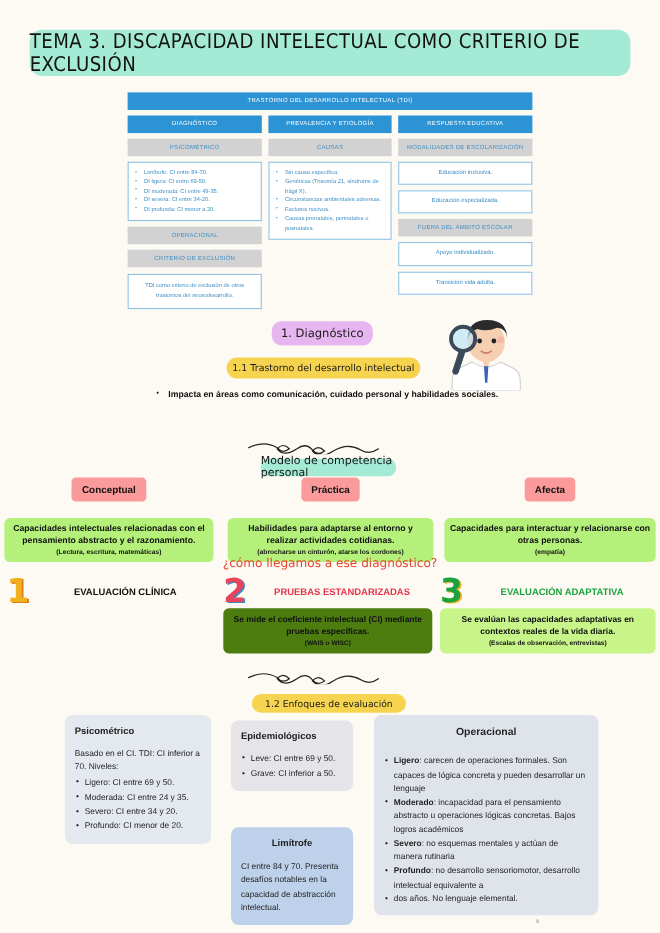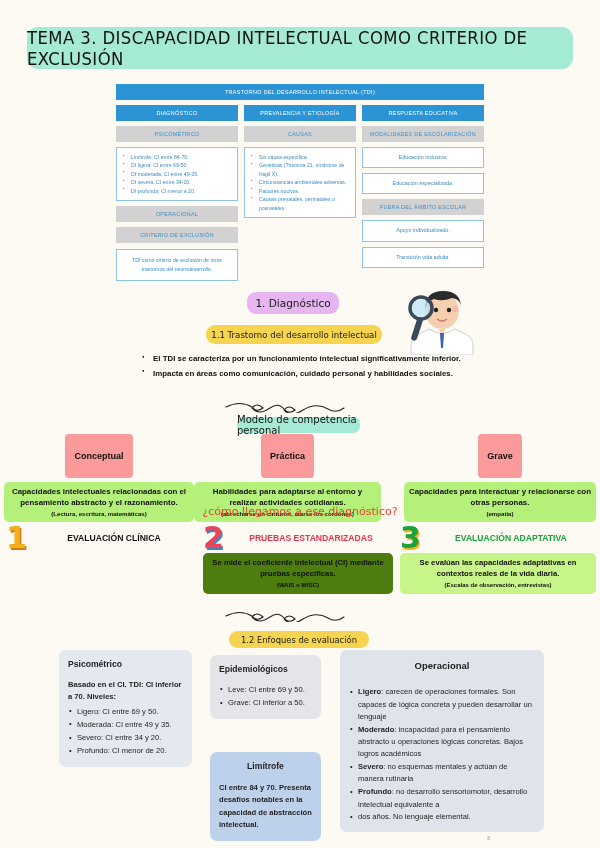--- a/index.html
+++ b/index.html
@@ -95,32 +95,32 @@
   .squiggle { position: absolute; }
 
   .chip-modelo {
     left: 237px; top: 417px; width: 123px; height: 16px;
     background: #a5ead4; color: #131313; font-size: 10px; border-radius: 7px;
   }
 
   
   .comp { position: absolute; top: 434px; }
   .comp-title {
-    display: block; margin: 0 auto 4px; background: #fb9a9a;
+    display: block; margin: 0 auto 15px; background: #fb9a9a;
     border-radius: 4px; text-align: center; font-size: 9px;
-    font-weight: bold; color: #111; padding: 17px 9px; width: max-content;
+    font-weight: bold; color: #111; padding: 6px 9px; width: max-content;
   }
   .comp-body {
     background: #b4f07a; border-radius: 5px; padding: 4px 4px 5px;
     text-align: center; color: #111;
   }
   .comp-body .main { font-size: 7.9px; font-weight: bold; line-height: 1.42; }
   .comp-body .sub { font-size: 6.1px; font-weight: bold; margin-top: 2px; }
   .comp.c1 { left: 4px; width: 190px; }
-  .comp.c2 { left: 194px; width: 187px; }
+  .comp.c2 { left: 207px; width: 187px; }
   .comp.c3 { left: 404px; width: 192px; }
 
   
   .question {
     position: absolute; left: 0; width: 600px; top: 505px; text-align: center;
     font-family: "DejaVu Sans", sans-serif; font-size: 11px; color: #e8452f;
   }
 
   .step { position: absolute; top: 526px; }
   .step .row { display: flex; align-items: center; gap: 5px; margin-bottom: 2px; }
@@ -157,21 +157,21 @@
 
   
   .card {
     position: absolute; border-radius: 7px; padding: 8px 9px;
     color: #1f1f1f; font-size: 7.6px; line-height: 1.62;
   }
   .card h4 { font-size: 8.6px; font-weight: bold; margin-bottom: 7px; }
   .card ul { list-style: none; margin-top: 1px; }
   .card li { position: relative; padding-left: 9px; margin-bottom: 1px; }
   .card li::before { content: "•"; position: absolute; left: 1px; top: -0.5px; }
-  .card p { margin-bottom: 2px; font-weight: bold; }
+  .card p { margin-bottom: 2px; }
 
   .card-psico { left: 59px; top: 650px; width: 133px; background: #e4e8ef; }
   .card-epi { left: 210px; top: 655px; width: 111px; background: #e4e4e9; }
   .card-epi h4 { text-align: left; }
   .card-limi { left: 210px; top: 752px; width: 111px; background: #bdd2ea; }
   .card-limi h4 { text-align: center; margin-bottom: 8px; }
   .card-oper { left: 340px; top: 650px; width: 204px; background: #dfe3ea; }
   .card-oper h4 { text-align: center; font-size: 9.5px; margin-bottom: 13px; }
   .card-oper li { margin-bottom: 0.5px; }
   .card b { font-weight: bold; }
@@ -250,21 +250,20 @@
     <circle cx="59" cy="22" r="3" fill="#f2a0a0" opacity=".5"></circle>
     <path d="M33 42 q13 9 26 0 l12 6 q6 3 6 11 v9 H15 v-9 q0-8 6-11z" fill="#fff" stroke="#cfcfcf" stroke-width="1"></path>
     <path d="M43 42 l3 9 l3-9z" fill="#f6cfb0"></path>
     <path d="M44 46 l4 0 l-1 15 l-2 0z" fill="#3a63b8"></path>
     <circle cx="25" cy="21" r="11" fill="none" stroke="#3b4a5a" stroke-width="3.5"></circle>
     <circle cx="25" cy="21" r="9" fill="#bfe6f5" opacity=".75"></circle>
     <rect x="18" y="30" width="6" height="24" rx="3" fill="#3b4a5a" transform="rotate(18 21 42)"></rect>
   </svg>
 
   <ul class="bullets-main">
-    <li>El TDI se caracteriza por un funcionamiento intelectual significativamente inferior.</li>
     <li>Impacta en áreas como comunicación, cuidado personal y habilidades sociales.</li>
   </ul>
 
   <svg class="squiggle" style="left:224px;top:399px;" width="152" height="14">
     <path d="M2 8 q14 -7 26 0 q5 6 11 1 q-6-6-11 0 q6 8 18 0 q8-6 14 1 q5 6 11 1 q-6-6-11 0 q7 8 19 0 q13-8 25 -1 q8 5 16 -1" fill="none" stroke="#222" stroke-width="1.1" stroke-linecap="round"></path>
   </svg>
   <div class="chip chip-modelo">Modelo de competencia personal</div>
 
   <div class="comp c1">
     <span class="comp-title">Conceptual</span>
@@ -274,21 +273,21 @@
     </div>
   </div>
   <div class="comp c2">
     <span class="comp-title">Práctica</span>
     <div class="comp-body">
       <div class="main">Habilidades para adaptarse al entorno y realizar actividades cotidianas.</div>
       <div class="sub">(abrocharse un cinturón, atarse los cordones)</div>
     </div>
   </div>
   <div class="comp c3">
-    <span class="comp-title">Grave</span>
+    <span class="comp-title">Afecta</span>
     <div class="comp-body">
       <div class="main">Capacidades para interactuar y relacionarse con otras personas.</div>
       <div class="sub">(empatía)</div>
     </div>
   </div>
 
   <div class="question">¿cómo llegamos a ese diagnóstico?</div>
 
   <div class="step s1">
     <div class="row">
@@ -320,21 +319,21 @@
   <svg class="squiggle" style="left:224px;top:608px;" width="152" height="14">
     <path d="M2 8 q14 -7 26 0 q5 6 11 1 q-6-6-11 0 q6 8 18 0 q8-6 14 1 q5 6 11 1 q-6-6-11 0 q7 8 19 0 q13-8 25 -1 q8 5 16 -1" fill="none" stroke="#222" stroke-width="1.1" stroke-linecap="round"></path>
   </svg>
   <div class="chip chip-sub2">1.2 Enfoques de evaluación</div>
 
   <div class="card card-psico">
     <h4>Psicométrico</h4>
     <p>Basado en el CI. TDI: CI inferior a 70. Niveles:</p>
     <ul>
       <li>Ligero: CI entre 69 y 50.</li>
-      <li>Moderada: CI entre 49 y 35.</li>
+      <li>Moderada: CI entre 24 y 35.</li>
       <li>Severo: CI entre 34 y 20.</li>
       <li>Profundo: CI menor de 20.</li>
     </ul>
   </div>
 
   <div class="card card-epi">
     <h4>Epidemiológicos</h4>
     <ul>
       <li>Leve: CI entre 69 y 50.</li>
       <li>Grave: CI inferior a 50.</li>

